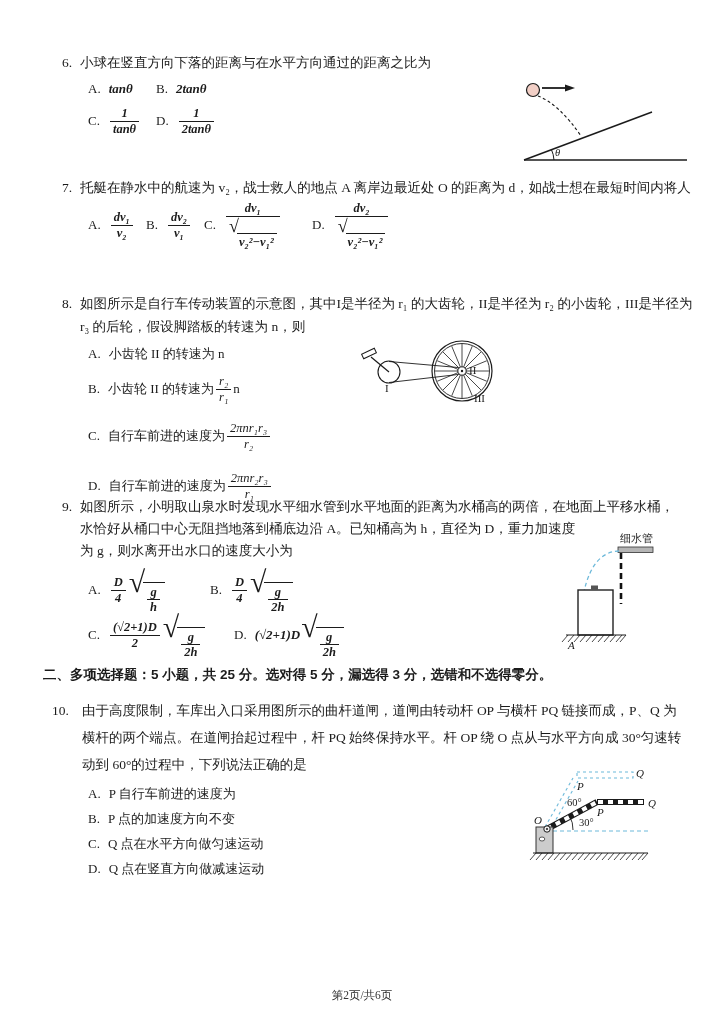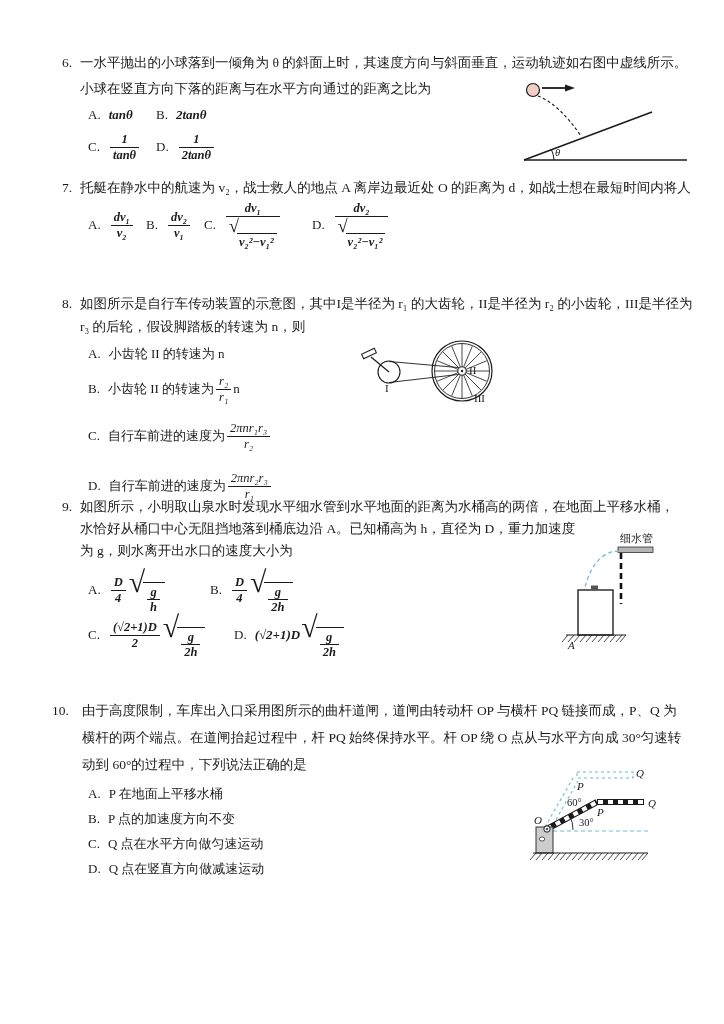--- a/index.html
+++ b/index.html
@@ -36,21 +36,21 @@
   svg text{font-family:"Liberation Serif","DejaVu Serif",serif;font-size:11px;fill:#1b1b1b;}
   svg text.it{font-style:italic;}
   svg text.sm{font-size:10.5px;}
 </style>
 </head>
 <body>
 
 <div class="page">
 
   <div class="q lh26" style="top:50px;">
-    <div class="l"><span class="qn">6.</span><span>一水平抛出的小球落到一倾角为 θ 的斜面上时，其速度方向与斜面垂直，运动轨迹如右图中虚线所示。</span></div>
+    <div class="l"><span class="qn">6.</span></div>
     <div class="l"><span>小球在竖直方向下落的距离与在水平方向通过的距离之比为</span></div>
     <div class="orow" style="height:24px;margin-top:1px;">
       <div class="opt" style="min-width:68px;">
           <span class="olab">A.</span>
           <span class="otext mi">tanθ</span>
         </div>
       <div class="opt">
           <span class="olab">B.</span>
           <span class="otext mi">2tanθ</span>
         </div>
@@ -277,29 +277,30 @@
     <rect x="60" y="19" width="35" height="5.5" stroke="#333" stroke-width="0.8" fill="#b5b5b5"></rect>
     <line x1="63" y1="25" x2="63" y2="76" stroke="#111" stroke-width="2.6" stroke-dasharray="6,4"></line>
     <path d="M61,23 Q24,24 21.5,104" fill="none" class="dash" stroke-width="1.3" stroke-dasharray="4,3" stroke="#6db9da"></path>
     <rect x="20" y="62" width="35" height="45" fill="#fff" stroke="#222" stroke-width="1.4"></rect>
     <rect x="33" y="57.5" width="7" height="4.5" fill="#555"></rect>
     <line x1="8" y1="107" x2="68" y2="107" stroke="#1b1b1b" stroke-width="1.1"></line>
     <path d="M10 107l-6 7M16 107l-6 7M22 107l-6 7M28 107l-6 7M34 107l-6 7M40 107l-6 7M46 107l-6 7M52 107l-6 7M58 107l-6 7M64 107l-6 7M68 107l-6 7" stroke="#1b1b1b" stroke-width="0.8"></path>
     <text class="it" x="10" y="121">A</text>
   </svg>
 
+  <div class="section-h" style="top:666px;">二、多项选择题：5 小题，共 25 分。选对得 5 分，漏选得 3 分，选错和不选得零分。</div>
 
   <div class="q q10 lh27" style="top:697px;">
     <div class="l"><span class="qn">10.</span><span>由于高度限制，车库出入口采用图所示的曲杆道闸，道闸由转动杆 OP 与横杆 PQ 链接而成，P、Q 为</span></div>
     <div class="l"><span>横杆的两个端点。在道闸抬起过程中，杆 PQ 始终保持水平。杆 OP 绕 O 点从与水平方向成 30°匀速转</span></div>
     <div class="l"><span>动到 60°的过程中，下列说法正确的是</span></div>
     <div class="orow" style="height:25px;margin-top:3px;">
       <div class="opt">
           <span class="olab">A.</span>
-          <span class="otext">P 在地面上平移水桶</span>
+          <span class="otext">P 自行车前进的速度为</span>
         </div>
     </div>
     <div class="orow" style="height:25px;">
       <div class="opt">
           <span class="olab">B.</span>
           <span class="otext">P 点的加速度方向不变</span>
         </div>
     </div>
     <div class="orow" style="height:25px;">
       <div class="opt">
@@ -333,14 +334,15 @@
     <text class="sm" x="51" y="66">30°</text>
     <rect x="8" y="67" width="17" height="26" stroke="#333" stroke-width="1" fill="#cccccc"></rect>
     <ellipse cx="14" cy="79" rx="2.8" ry="2" fill="#fff" stroke="#333" stroke-width="0.8"></ellipse>
     <circle cx="19" cy="69" r="3.2" fill="#eee" stroke="#1b1b1b" stroke-width="1"></circle>
     <circle cx="19" cy="69" r="1" fill="#1b1b1b"></circle>
     <text class="it" x="6" y="64">O</text>
     <line x1="5" y1="93" x2="120" y2="93" stroke="#1b1b1b" stroke-width="1.2"></line>
     <path d="M8 93l-6 7M14 93l-6 7M20 93l-6 7M26 93l-6 7M32 93l-6 7M38 93l-6 7M44 93l-6 7M50 93l-6 7M56 93l-6 7M62 93l-6 7M68 93l-6 7M74 93l-6 7M80 93l-6 7M86 93l-6 7M92 93l-6 7M98 93l-6 7M104 93l-6 7M110 93l-6 7M116 93l-6 7M120 93l-6 7" stroke="#1b1b1b" stroke-width="0.8"></path>
   </svg>
 
+  <div class="footer" style="top:988px;">第2页/共6页</div>
 
 </div>
 
 </body></html>

